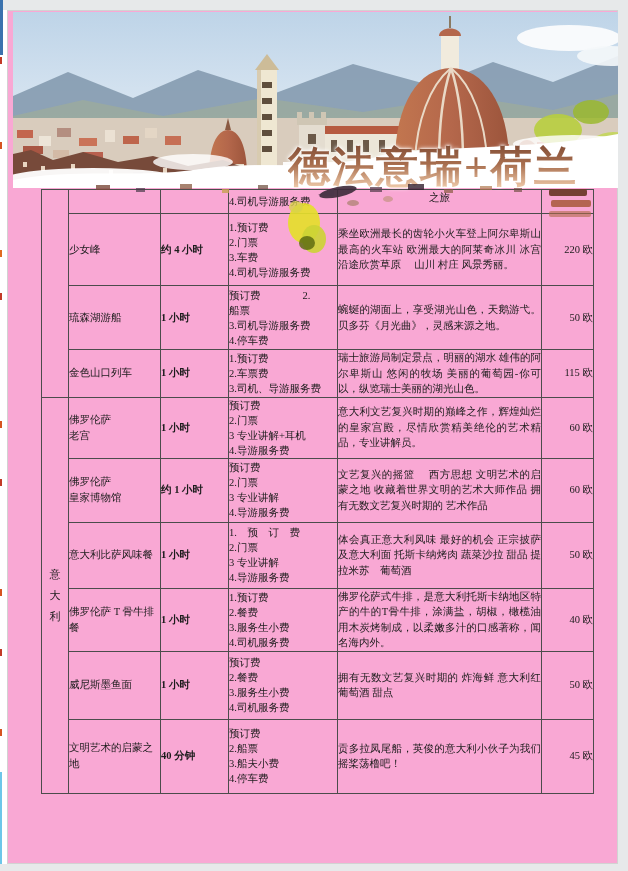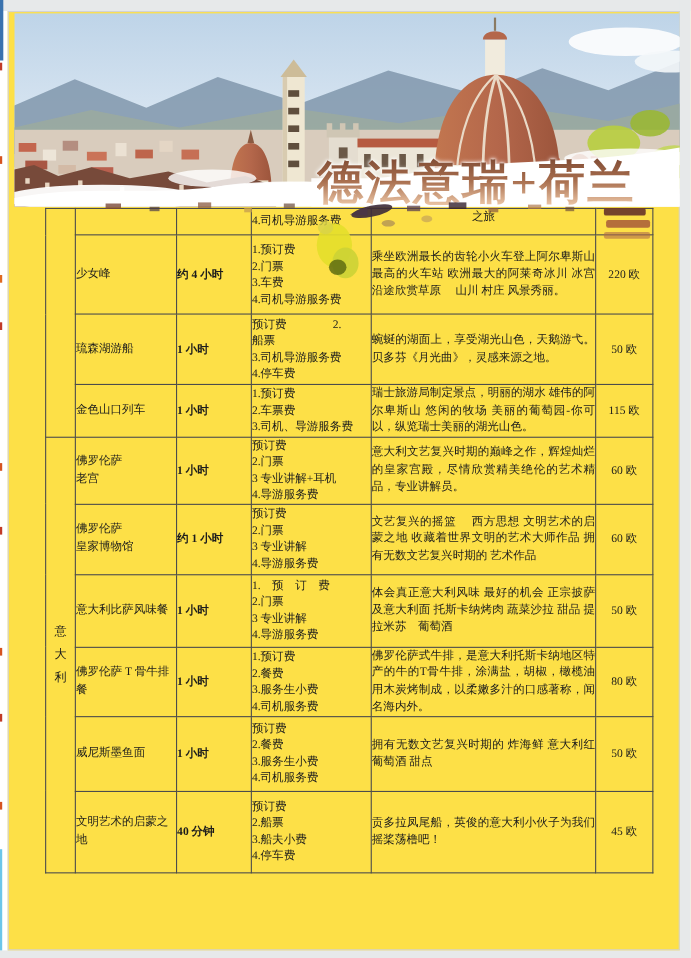--- a/index.html
+++ b/index.html
@@ -14,21 +14,21 @@
   .margin-bottom{position:absolute;left:0;top:864px;width:628px;height:7px;background:#e7e9ea;}
   
   .edge{position:absolute;left:0;width:3px;}
   .edge-blue{top:0;height:55px;background:#3a72ae;}
   .edge-cyan{top:772px;height:92px;width:2px;background:#6cc6e9;}
   .dash{position:absolute;left:0;width:2px;height:7px;}
 
   
   .page{
     position:absolute;left:7px;top:10px;width:611px;height:854px;
-    background:#fde047;border:1px solid #d2d2d2;box-sizing:border-box;
+    background:#f9a8d4;border:1px solid #d2d2d2;box-sizing:border-box;
   }
   .header-art{position:absolute;left:5px;top:1px;width:605px;height:176px;}
   .page-title{
     position:absolute;left:280px;top:130px;width:330px;height:52px;
     font-size:42px;font-weight:bold;letter-spacing:2px;line-height:52px;
     background:linear-gradient(180deg,#7c4832 0%,#a86e4e 45%,#ecc6a6 88%);
     -webkit-background-clip:text;background-clip:text;color:transparent;
     filter:drop-shadow(0 0 1px #ffffff) drop-shadow(0 0 2px #ffffff);
     white-space:nowrap;
   }
@@ -40,21 +40,21 @@
     font-size:10.5px;color:#1c1c1c;
   }
   table.itin td{border:1px solid #4c4c4c;padding:0;overflow:hidden;}
   table.itin{border:1.5px solid #3d3d3d;padding-left:40px;}
   td.country{text-align:center;white-space:pre-line;line-height:21px;font-size:11px;}
   td.name{padding:0 4px 0 7px;white-space:pre-line;line-height:16px;}
   td.dur{padding-left:9px;white-space:nowrap;font-weight:bold;}
   td.fees{padding:2px 4px 2px 7px;white-space:pre-line;line-height:15px;}
   td.desc{padding:2px 7px;line-height:15.5px;text-align:justify;}
   td.desc-partial{padding:2px 4px 2px 20px;vertical-align:top;text-align:center;}
-  td.price{text-align:center;white-space:nowrap;}
+  td.price{text-align:right;white-space:nowrap;}
 
   .specks{position:absolute;left:0;top:170px;width:611px;height:100px;pointer-events:none;}
 </style>
 </head>
 <body>
 
 <div class="margin-top"></div>
 <div class="margin-right"></div>
 <div class="margin-bottom"></div>
 
@@ -268,21 +268,21 @@
       </tr>
       <tr style="height:62px">
         <td class="name">佛罗伦萨 T 骨牛排
 餐</td>
         <td class="dur">1 小时</td>
         <td class="fees">1.预订费
  2.餐费
 3.服务生小费
 4.司机服务费</td>
         <td class="desc">佛罗伦萨式牛排，是意大利托斯卡纳地区特产的牛的T骨牛排，涂满盐，胡椒，橄榄油用木炭烤制成，以柔嫩多汁的口感著称，闻名海内外。</td>
-        <td class="price">80 欧</td>
+        <td class="price">40 欧</td>
       </tr>
       <tr style="height:68px">
         <td class="name">威尼斯墨鱼面</td>
         <td class="dur">1 小时</td>
         <td class="fees">预订费
 2.餐费
 3.服务生小费
 4.司机服务费</td>
         <td class="desc">拥有无数文艺复兴时期的 炸海鲜 意大利红葡萄酒 甜点</td>
         <td class="price">50 欧</td>

